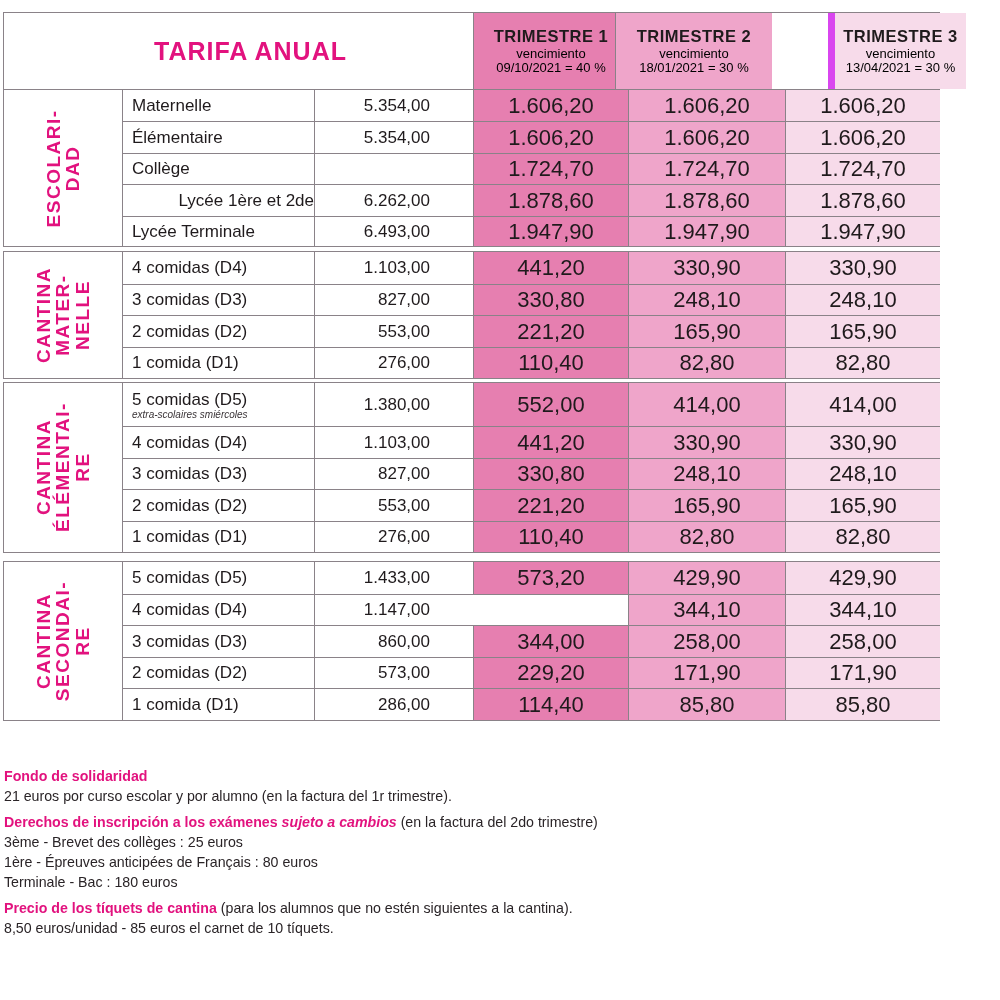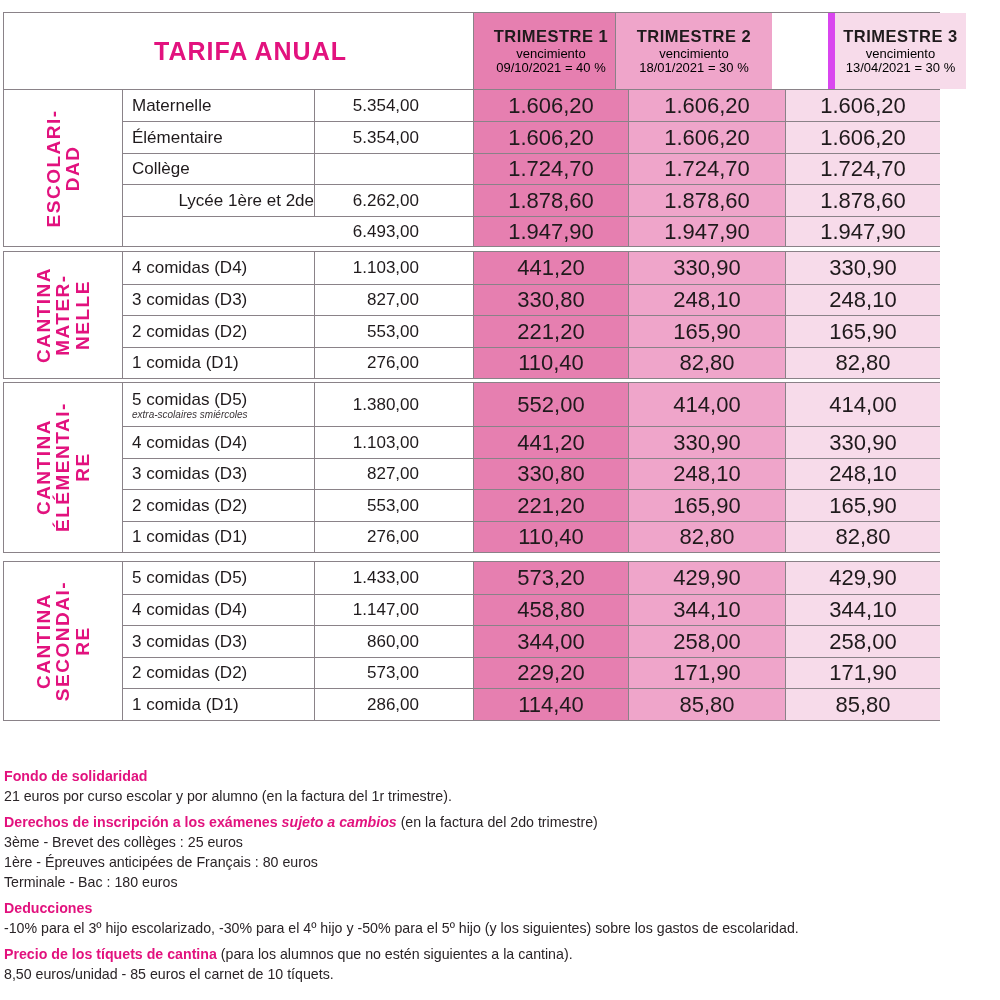--- a/index.html
+++ b/index.html
@@ -20,21 +20,21 @@
   .th-name { font-weight: 700; font-size: 16.5px; letter-spacing: 0.5px; color: #1f1a1c; margin-bottom: 2px; }
   .th-sub { font-size: 13px; color: #000000; }
 
   .group-label { position: absolute; left: 0; top: 0; bottom: 0; width: 119px; display: flex; align-items: center; justify-content: center; border-right: 1px solid #8a8288; }
   .vtext { transform: rotate(-90deg); color: #e2127e; font-weight: 700; font-size: 19px; line-height: 1.02; text-align: center; white-space: nowrap; letter-spacing: 1.5px; }
 
   .row { position: absolute; left: 119px; right: 0; border-top: 1px solid #8a8288; }
   .row.first { border-top: none; }
   .r-label { position: absolute; left: 0; width: 192px; top: 0; bottom: 0; padding-left: 9px; display: flex; flex-direction: column; justify-content: center; font-size: 17px; color: #1f1a1c; border-right: 1px solid #8a8288; }
   .r-note { font-size: 10px; font-style: italic; color: #3a3437; margin-top: -1px; }
-  .r-annual { position: absolute; left: 192px; width: 158px; top: 0; bottom: 0; display: flex; align-items: center; justify-content: flex-end; padding-right: 54px; font-size: 17px; }
+  .r-annual { position: absolute; left: 192px; width: 158px; top: 0; bottom: 0; display: flex; align-items: center; justify-content: flex-end; padding-right: 43px; font-size: 17px; }
   .r-t1, .r-t2, .r-t3 { position: absolute; top: 0; bottom: 0; display: flex; align-items: center; justify-content: center; font-size: 22px; border-left: 1px solid #8a8288; }
   .r-t1 { left: 350px; width: 155px; background: #e67fb0; }
   .r-t2 { left: 505px; width: 157px; background: #efa5ca; }
   .r-t3 { left: 662px; width: 155px; background: #f7dbea; }
 
   .notes { position: absolute; left: 4px; top: 766px; width: 992px; font-family: "Liberation Sans", sans-serif; font-size: 14.2px; color: #2a2427; line-height: 20px; }
   .n-head { color: #e2127e; font-weight: 700; }
   .n-block { margin-bottom: 6px; }
   .n-italic { font-style: italic; }
 </style>
@@ -98,20 +98,23 @@
   <div class="row" style="top:94px;height:32px;text-align:right;">
     <div class="r-label">
         <span>Lycée 1ère et 2de</span>
       </div>
     <div class="r-annual">6.262,00</div>
     <div class="r-t1">1.878,60</div>
     <div class="r-t2">1.878,60</div>
     <div class="r-t3">1.878,60</div>
   </div>
   <div class="row" style="top:126px;height:30px;">
+    <div class="r-label">
+        <span>Lycée Terminale</span>
+      </div>
     <div class="r-annual">6.493,00</div>
     <div class="r-t1">1.947,90</div>
     <div class="r-t2">1.947,90</div>
     <div class="r-t3">1.947,90</div>
   </div>
 </div>
 
 <div class="tbl" style="top:251px;height:128px;">
   <div class="group-label">
     <div class="vtext">
@@ -229,21 +232,20 @@
     <div class="r-annual">1.433,00</div>
     <div class="r-t1">573,20</div>
     <div class="r-t2">429,90</div>
     <div class="r-t3">429,90</div>
   </div>
   <div class="row" style="top:32px;height:31px;">
     <div class="r-label">
         <span>4 comidas (D4)</span>
       </div>
     <div class="r-annual">1.147,00</div>
-    <div class="r-t1">458,80</div>
     <div class="r-t2">344,10</div>
     <div class="r-t3">344,10</div>
   </div>
   <div class="row" style="top:63px;height:32px;">
     <div class="r-label">
         <span>3 comidas (D3)</span>
       </div>
     <div class="r-annual">860,00</div>
     <div class="r-t1">344,00</div>
     <div class="r-t2">258,00</div>
@@ -274,20 +276,16 @@
     <div class="n-head">Fondo de solidaridad</div>
     <div>21 euros por curso escolar y por alumno (en la factura del 1r trimestre).</div>
   </div>
   <div class="n-block">
     <div><span class="n-head">Derechos de inscripción a los exámenes </span><span class="n-head n-italic">sujeto a cambios</span><span> (en la factura del 2do trimestre)</span></div>
     <div>3ème - Brevet des collèges : 25 euros</div>
     <div>1ère - Épreuves anticipées de Français : 80 euros</div>
     <div>Terminale - Bac : 180 euros</div>
   </div>
   <div class="n-block">
-    <div class="n-head">Deducciones</div>
-    <div>-10% para el 3º hijo escolarizado, -30% para el 4º hijo y -50% para el 5º hijo (y los siguientes) sobre los gastos de escolaridad.</div>
-  </div>
-  <div class="n-block">
     <div><span class="n-head">Precio de los tíquets de cantina</span><span> (para los alumnos que no estén siguientes a la cantina).</span></div>
     <div>8,50 euros/unidad - 85 euros el carnet de 10 tíquets.</div>
   </div>
 </div>
 
 </body></html>

